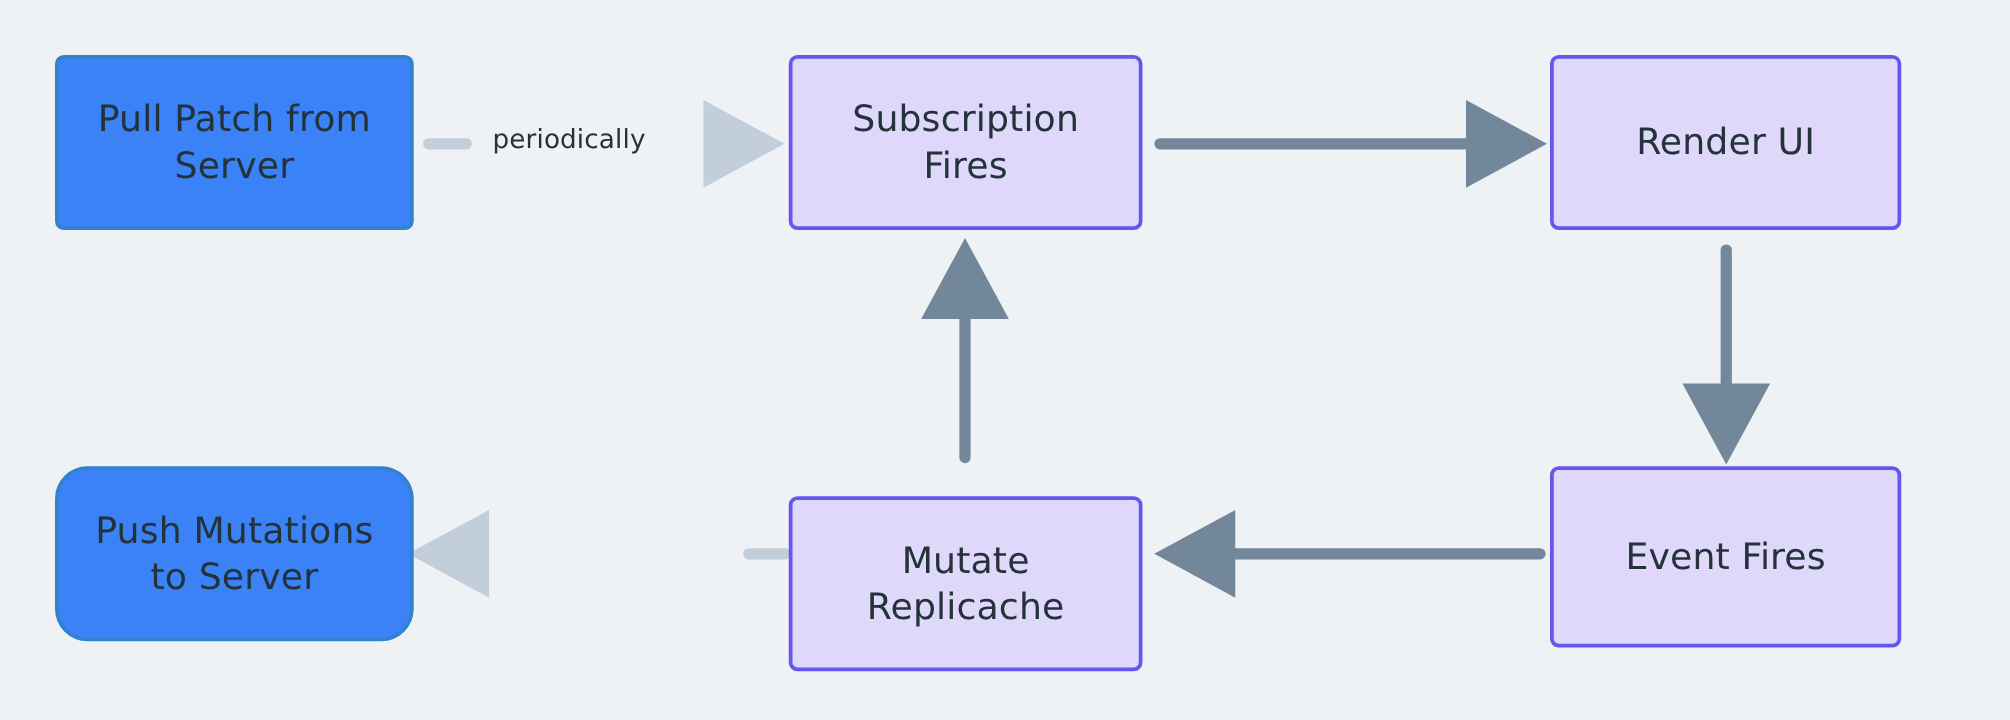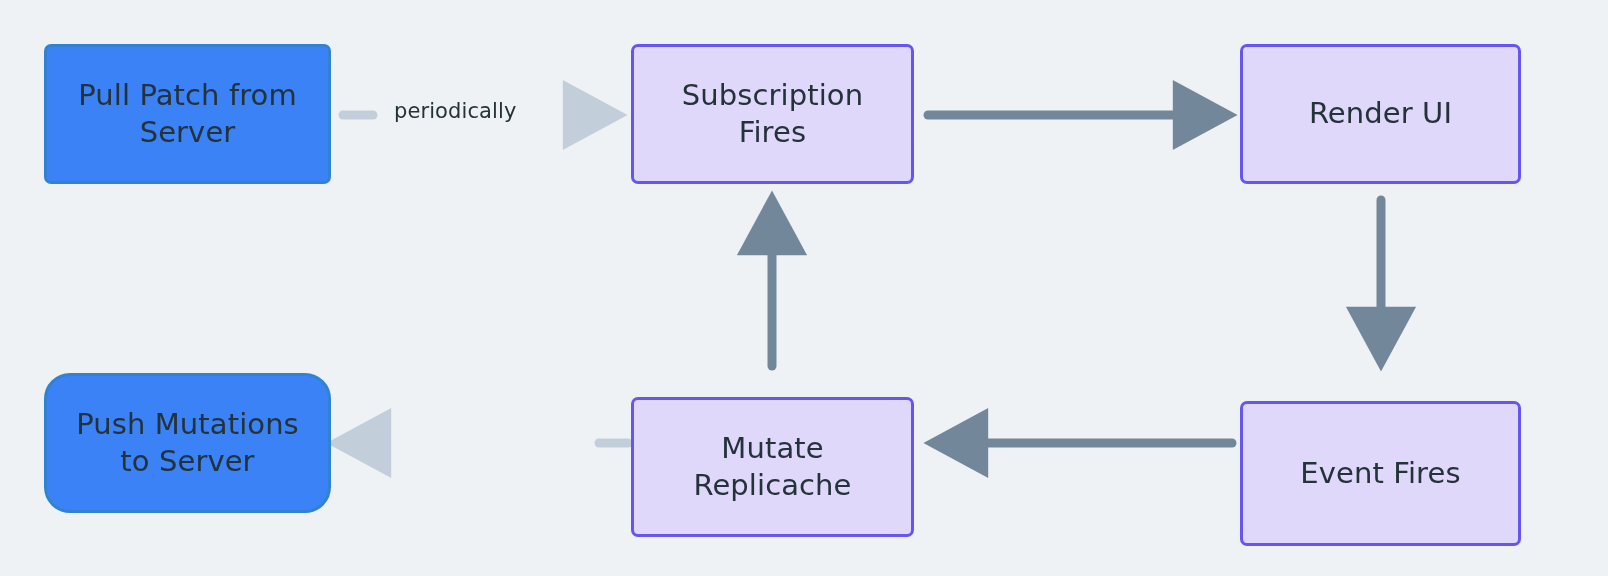--- a/index.html
+++ b/index.html
@@ -124,20 +124,20 @@
   <div class="node node-blue" style="left:44px; top:373px; width:287px; height:140px;border-radius:26px;">
     <span class="node-label">Push Mutations
 to Server</span>
   </div>
 
   <div class="node node-purple" style="left:631px; top:373px; width:283px; height:140px;margin-top:24px;">
     <span class="node-label">Mutate
 Replicache</span>
   </div>
 
-  <div class="node node-purple" style="left:1240px; top:373px; width:281px; height:145px;margin-top:28px;">
+  <div class="node node-purple" style="left:1240px; top:373px; width:281px; height:145px;">
     <span class="node-label">Event Fires</span>
   </div>
 
   <div class="edge-label" style="left:388px; top:101px;">periodically</div>
 
 
 </div>
 
 </body></html>

